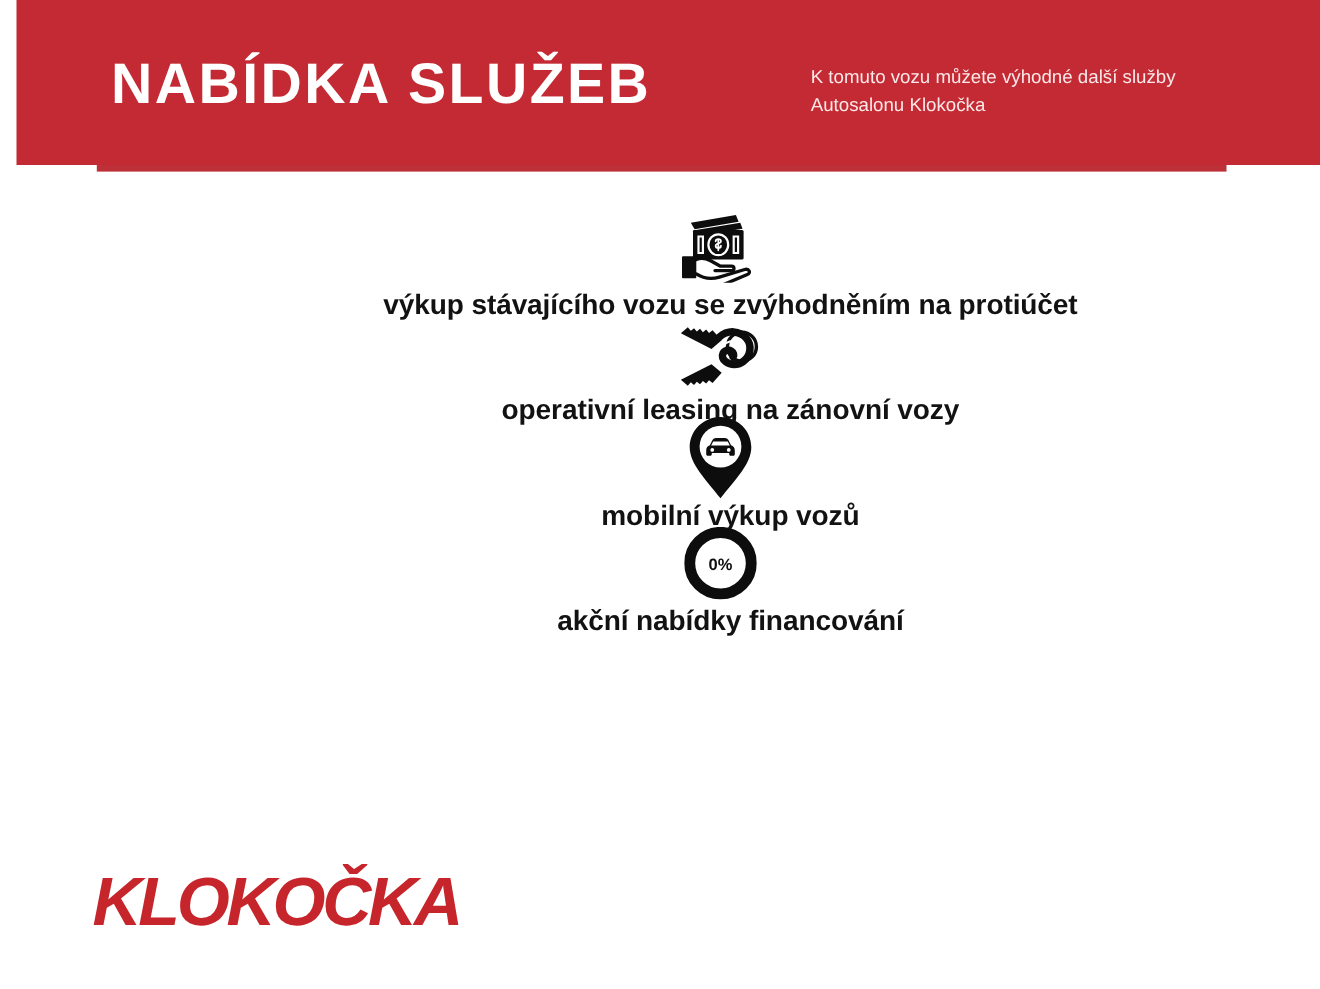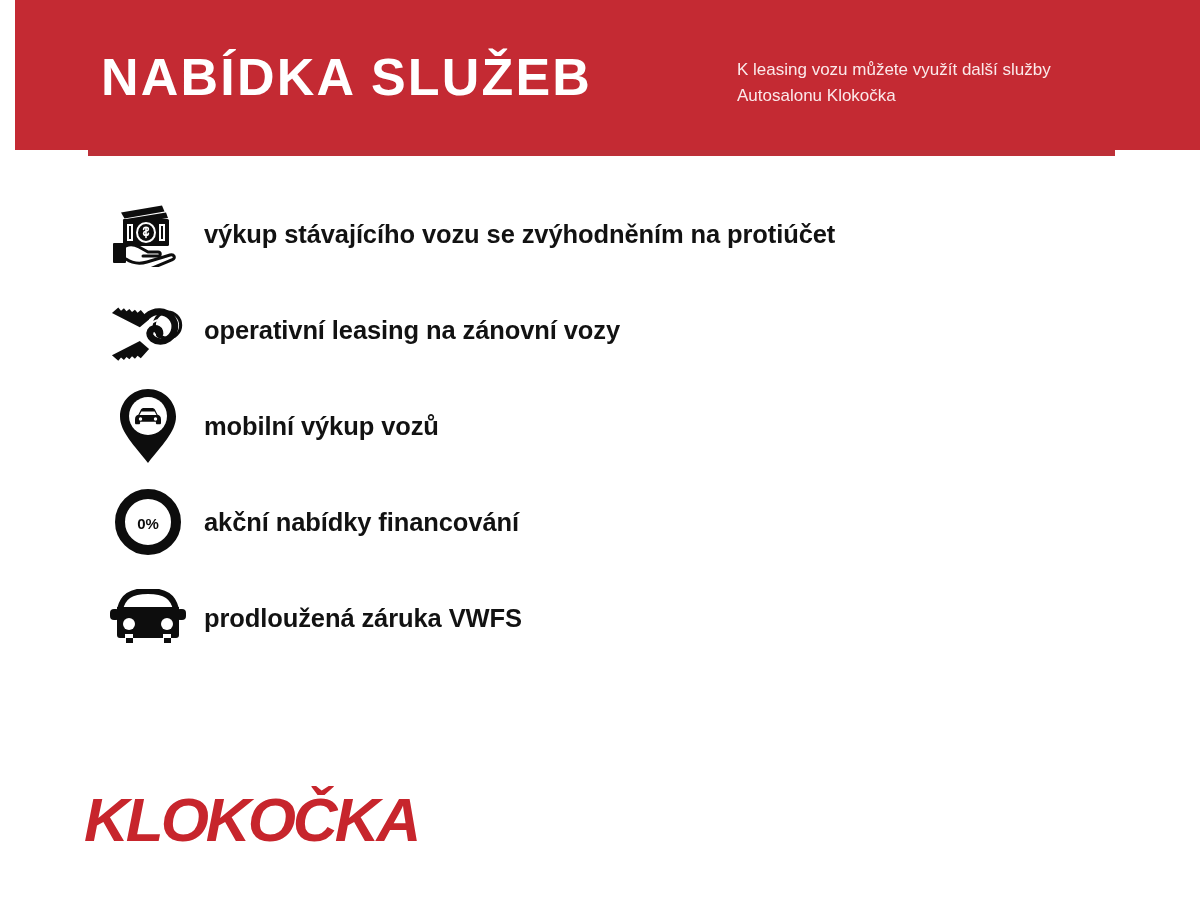--- a/index.html
+++ b/index.html
@@ -69,20 +69,21 @@
     left: 0;
     top: 186px;
     width: 1200px;
   }
   .service-item {
     position: relative;
     display: flex;
     align-items: center;
     height: 96px;
     padding-left: 110px;
+    flex-direction: column;
   }
   .service-icon {
     width: 76px;
     height: 76px;
     flex: 0 0 76px;
     display: flex;
     align-items: center;
     justify-content: center;
     color: #0d0d0d;
   }
@@ -118,21 +119,21 @@
   }
 </style>
 </head>
 <body>
 
 <div class="page">
 
   <div class="header">
     <div class="header-title">NABÍDKA SLUŽEB</div>
     <div class="header-sub">
-      <span>K leasing vozu můžete využít další služby</span><br>
+      <span>K tomuto vozu můžete výhodné další služby</span><br>
       <span>Autosalonu Klokočka</span>
     </div>
   </div>
   <div class="header-underbar"></div>
 
   <div class="service-list">
 
     <div class="service-item">
       <div class="service-icon">
         <svg width="72" height="66" viewBox="0 0 72 66" fill="none" xmlns="http://www.w3.org/2000/svg">
@@ -183,36 +184,20 @@
     <div class="service-item">
       <div class="service-icon">
         <svg width="66" height="66" viewBox="0 0 66 66" fill="none" xmlns="http://www.w3.org/2000/svg">
           <circle cx="33" cy="33" r="28" fill="none" stroke="currentColor" stroke-width="10"></circle>
           <text x="33" y="39.5" text-anchor="middle" font-family="Liberation Sans, sans-serif" font-size="15" font-weight="700" fill="currentColor">0%</text>
         </svg>
       </div>
       <div class="service-label">akční nabídky financování</div>
     </div>
 
-    <div class="service-item">
-      <div class="service-icon">
-        <svg width="76" height="58" viewBox="0 0 76 58" fill="none" xmlns="http://www.w3.org/2000/svg">
-          <path d="M10 20 C13 8 20 2 38 2 C56 2 63 8 66 20" stroke="currentColor" stroke-width="6" fill="none" stroke-linecap="round"></path>
-          <rect x="0" y="20" width="10" height="11" rx="4" fill="currentColor"></rect>
-          <rect x="66" y="20" width="10" height="11" rx="4" fill="currentColor"></rect>
-          <path d="M7 24 h62 v22 a3 3 0 0 1 -3 3 h-5 v5 h-7 v-5 H23 v5 h-7 v-5 h-6 a3 3 0 0 1 -3 -3 Z" fill="currentColor"></path>
-          <rect x="7" y="18" width="62" height="9" fill="currentColor"></rect>
-          <circle cx="19" cy="35" r="6" fill="#ffffff"></circle>
-          <circle cx="57" cy="35" r="6" fill="#ffffff"></circle>
-          <rect x="15" y="45" width="8" height="4" fill="#ffffff"></rect>
-          <rect x="53" y="45" width="8" height="4" fill="#ffffff"></rect>
-        </svg>
-      </div>
-      <div class="service-label">prodloužená záruka VWFS</div>
-    </div>
 
 
   </div>
 
   <div class="logo-wrap">
     <svg width="400" height="70" viewBox="0 0 400 70" xmlns="http://www.w3.org/2000/svg">
       <text x="0" y="56" class="logo-text">KLOKOČKA</text>
     </svg>
   </div>
 

